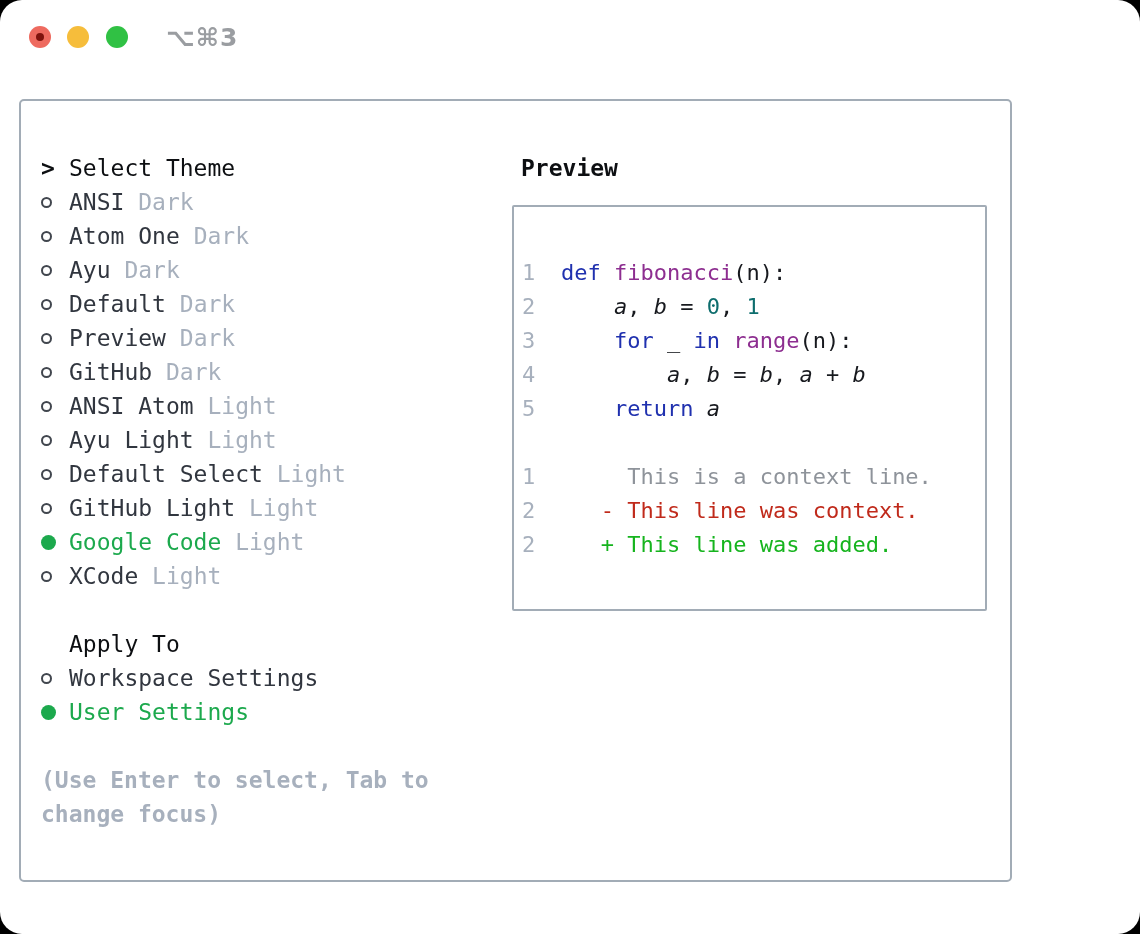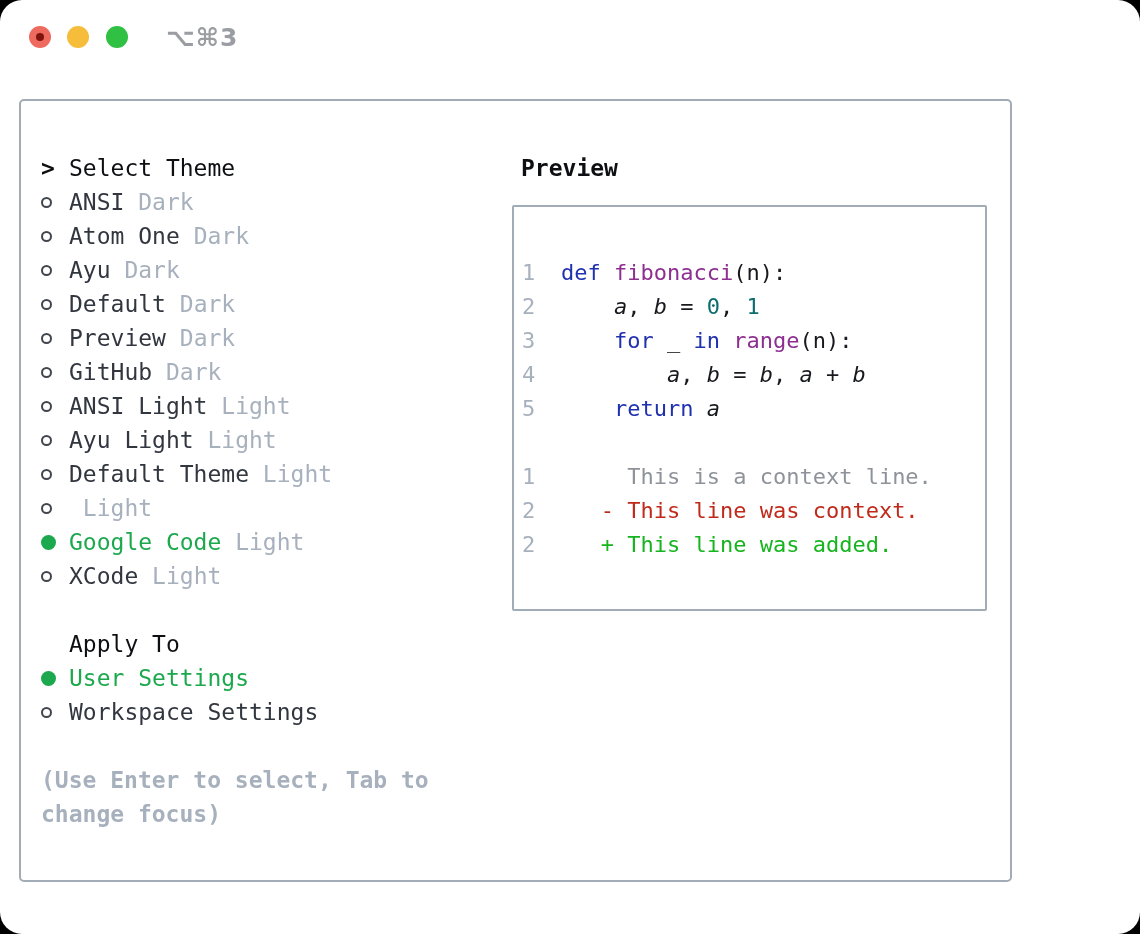--- a/index.html
+++ b/index.html
@@ -83,35 +83,35 @@
         <span class="marker"><span class="prompt-glyph">&gt;</span></span>
         <span class="header-text">Select Theme</span>
       </div>
       <div id="theme-list">
           <div class="row"><span class="marker"><span class="circle"></span></span><span class="iname">ANSI</span><span class="variant"> Dark</span></div>
           <div class="row"><span class="marker"><span class="circle"></span></span><span class="iname">Atom One</span><span class="variant"> Dark</span></div>
           <div class="row"><span class="marker"><span class="circle"></span></span><span class="iname">Ayu</span><span class="variant"> Dark</span></div>
           <div class="row"><span class="marker"><span class="circle"></span></span><span class="iname">Default</span><span class="variant"> Dark</span></div>
           <div class="row"><span class="marker"><span class="circle"></span></span><span class="iname">Preview</span><span class="variant"> Dark</span></div>
           <div class="row"><span class="marker"><span class="circle"></span></span><span class="iname">GitHub</span><span class="variant"> Dark</span></div>
-          <div class="row"><span class="marker"><span class="circle"></span></span><span class="iname">ANSI Light</span><span class="variant"> Light</span></div>
+          <div class="row"><span class="marker"><span class="circle"></span></span><span class="iname">ANSI Atom</span><span class="variant"> Light</span></div>
           <div class="row"><span class="marker"><span class="circle"></span></span><span class="iname">Ayu Light</span><span class="variant"> Light</span></div>
-          <div class="row"><span class="marker"><span class="circle"></span></span><span class="iname">Default Theme</span><span class="variant"> Light</span></div>
-          <div class="row"><span class="marker"><span class="circle"></span></span><span class="variant"> Light</span></div>
+          <div class="row"><span class="marker"><span class="circle"></span></span><span class="iname">Default Select</span><span class="variant"> Light</span></div>
+          <div class="row"><span class="marker"><span class="circle"></span></span><span class="iname">GitHub Light</span><span class="variant"> Light</span></div>
           <div class="row"><span class="marker"><span class="circle filled"></span></span><span class="iname sel">Google Code</span><span class="variant"> Light</span></div>
           <div class="row"><span class="marker"><span class="circle"></span></span><span class="iname">XCode</span><span class="variant"> Light</span></div>
         </div>
       <div class="spacer"></div>
       <div class="row apply-header">
         <span class="marker"></span>
         <span>Apply To</span>
       </div>
       <div id="apply-list">
+          <div class="row"><span class="marker"><span class="circle"></span></span><span class="iname">Workspace Settings</span></div>
           <div class="row"><span class="marker"><span class="circle filled"></span></span><span class="iname sel">User Settings</span></div>
-          <div class="row"><span class="marker"><span class="circle"></span></span><span class="iname">Workspace Settings</span></div>
         </div>
       <div class="spacer"></div>
       <div class="hint">(Use Enter to select, Tab to change focus)</div>
     </div>
 
     <div class="right">
       <div class="preview-title">Preview</div>
       <div class="preview-box">
         <div id="code-lines">
             <div class="crow"><span class="lineno">1</span><span class="codetext"><span class="tok-kw">def</span><span class="tok-pl"> </span><span class="tok-fn">fibonacci</span><span class="tok-pl">(n):</span></span></div>

